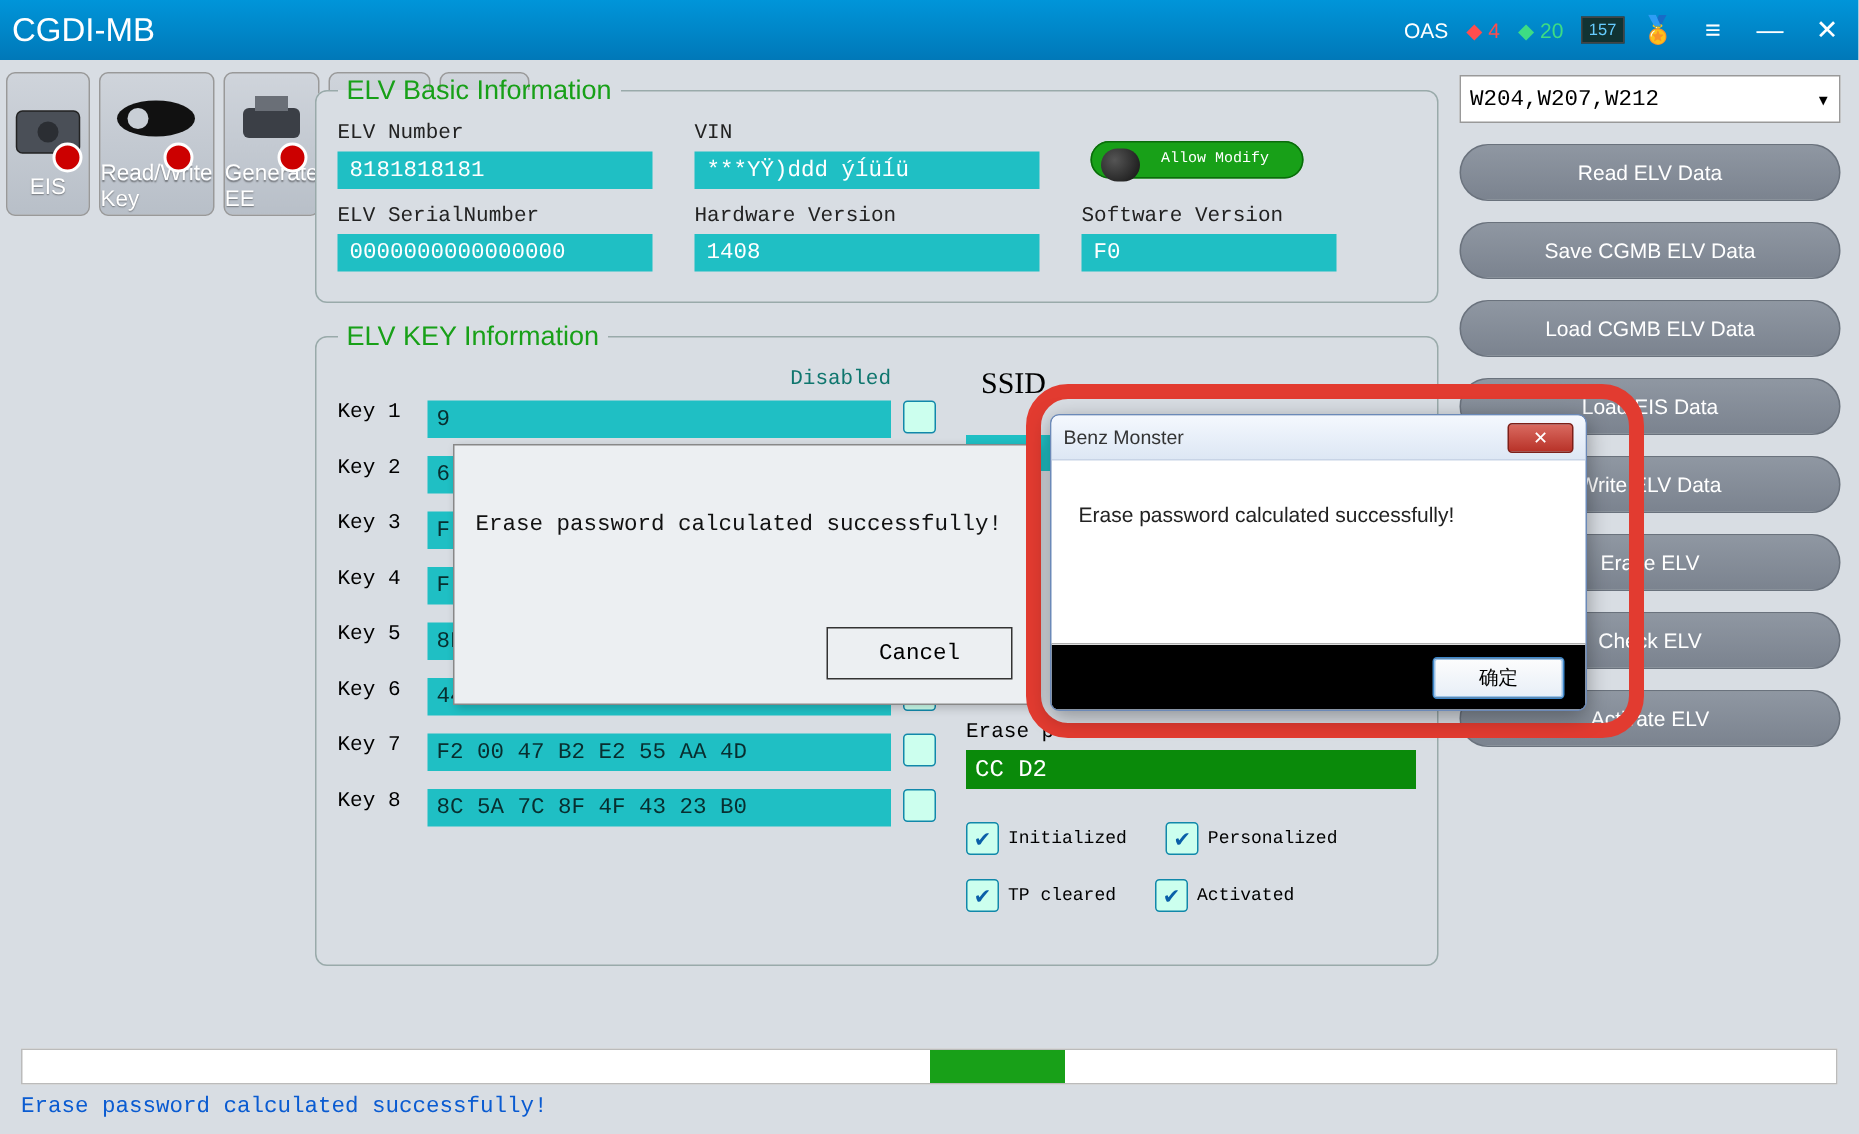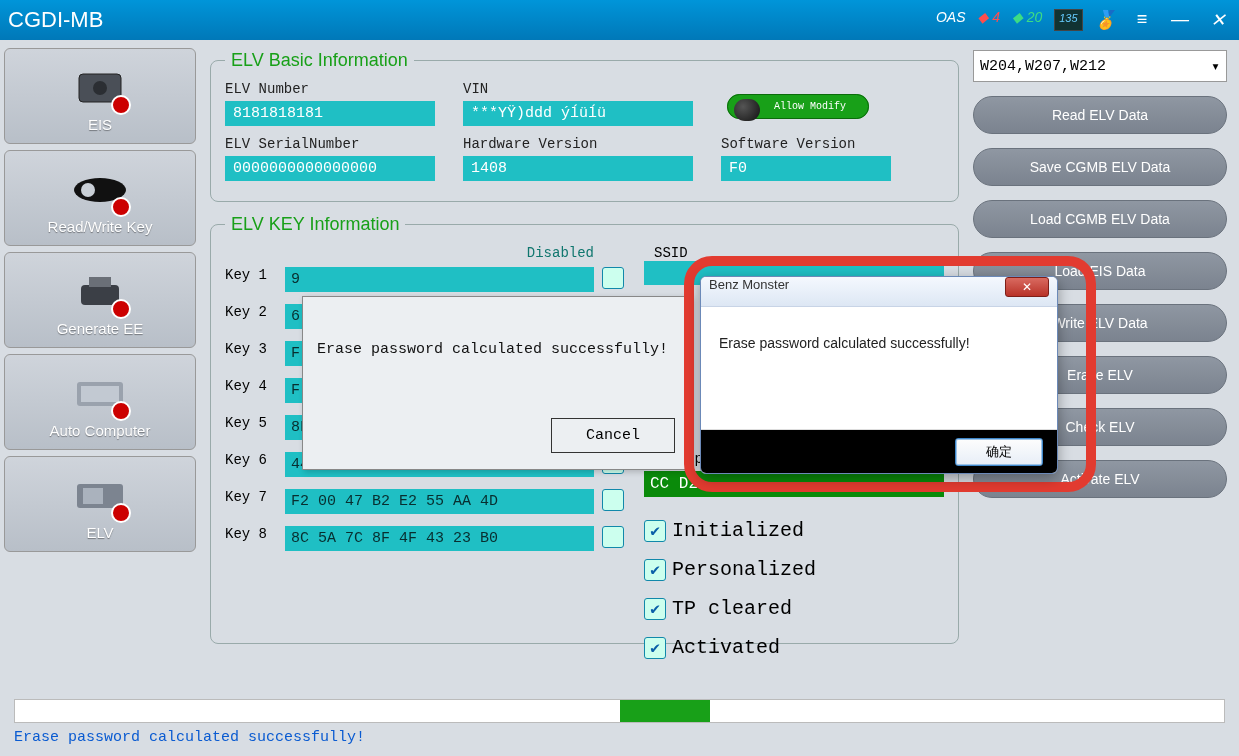--- a/index.html
+++ b/index.html
@@ -16,35 +16,35 @@
     background: linear-gradient(#0095d9, #0078b8);
     height: 40px;
     color: #fff;
     display: flex;
     align-items: center;
     padding: 0 8px;
     font-size: 22px;
   }
   .titlebar .title { flex: 0 0 auto; }
   .titlebar .spacer { flex: 1; }
-  .titlebar .status { display: flex; gap: 12px; font-size: 14px; font-style: italic; }
+  .titlebar .status { display: flex; align-items: center; gap: 12px; font-size: 14px; }
   .titlebar .winbtn { width: 26px; text-align: center; cursor: pointer; font-size: 18px; }
   .gem-red { color: #ff4d4d; }
   .gem-green { color: #3ddc84; }
   .cal-badge {
     background: #133; color: #6cf; font-size: 11px; padding: 2px 4px; border: 1px solid #444;
     display: inline-block;
   }
   .medal { color: gold; font-size: 18px; }
 
   .main { display: flex; height: 668px; }
   .sidebar {
     width: 200px;
     padding: 8px 4px;
-    display: flex; flex-direction: column; gap: 6px;
+    display: flex; flex-direction: row; gap: 6px;
   }
   .side-item {
     background: linear-gradient(#cfd4db, #b8bfc8);
     border: 1px solid #999;
     border-radius: 6px;
     height: 96px;
     display: flex; flex-direction: column; align-items: center; justify-content: center;
     color: #fff;
     font-size: 15px;
     cursor: pointer;
@@ -98,33 +98,33 @@
   .allow-btn::before {
     content: ""; position: absolute; left: 6px; top: 4px;
     width: 26px; height: 22px; border-radius: 12px;
     background: radial-gradient(circle at 35% 35%, #555, #111);
   }
 
   .key-info-body { display: flex; gap: 20px; }
   .keys-left { flex: 1; }
   .keys-right { flex: 0 0 300px; }
   .disabled-head { color: #0f766e; text-align: right; font-size: 14px; font-family: "Courier New", monospace; padding-right: 30px; margin-bottom: 6px;}
-  .ssid-head { font-size: 14px; font-family: Liberation Mono, monospace; margin-bottom: 0; padding-left: 10px;}
+  .ssid-head { font-size: 20px; font-family: Liberation Serif, serif; margin-bottom: 22px; padding-left: 10px;}
   .key-row { display: flex; gap: 8px; margin-bottom: 12px; }
   .key-lab { width: 52px; font-family: "Courier New", monospace; font-size: 14px; }
   .key-val { background: #1fbfc4; color:#082e2f; font-family:"Courier New",monospace; font-size:15px; padding:4px 6px; flex:1;}
   .chk {
     width: 22px; height: 22px; border: 1px solid #18a; border-radius: 3px;
     background: #cfe; display:inline-flex; align-items:center; justify-content:center;
     color:#0a5fa8; font-size:16px; cursor:pointer;
   }
   .chk.checked::after { content:"✔"; }
   .ssid-val { background:#1fbfc4; min-height:24px; margin-bottom:16px; padding:4px 6px; font-family:"Courier New",monospace; color:#fff;}
   .erase-val { background:#0a8a0a; color:#fff; min-height:24px; padding:4px 6px; font-family:"Courier New",monospace;}
-  .flags { display:flex; flex-wrap:wrap; gap:16px 26px; margin-top:22px; font-family:"Courier New",monospace; font-size:20px;}
+  .flags { display:flex; flex-wrap:wrap; gap:16px 26px; margin-top:22px; font-family:"Courier New",monospace; font-size:12px;}
   .flag { display:flex; align-items:center; gap:6px; }
 
   .model-select {
     width: 100%; height: 32px; font-family:"Courier New",monospace; font-size:15px;
     border:1px solid #999; background:#fff; padding:0 6px;
     display:flex; align-items:center; justify-content:space-between; cursor:pointer;
   }
   .rbtn {
     background: linear-gradient(#8f97a2,#7b838f);
     color:#fff; font-size:14px; text-align:center;
@@ -159,21 +159,21 @@
     border:10px solid #e23b30; border-radius:28px; z-index:55; pointer-events:none;
   }
   .dialog {
     position:absolute; left:700px; top:276px; width:358px; height:198px;
     background:#fff; border:1px solid #6b89b8; border-radius:6px;
     box-shadow:0 4px 14px rgba(0,0,0,.35);
     z-index:60; overflow:hidden;
   }
   .dialog .dlg-title {
     background: linear-gradient(#f4f8fe,#dde7f4);
-    height:30px; display:flex; align-items:flex-start; padding:0 8px;
+    height:30px; display:flex; align-items:center; padding:0 8px;
     font-size:13px; color:#333; border-bottom:1px solid #c8d4e6;gap:28px;
   }
   .dialog .dlg-close {
     margin-left:auto; width:44px; height:20px;
     background:linear-gradient(#d96a60,#b83228);
     border:1px solid #7d1f18; border-radius:3px;
     color:#fff; display:flex; align-items:center; justify-content:center;
     font-size:12px; cursor:pointer;
   }
   .dialog .dlg-body { padding:28px 18px 10px 18px; font-size:14px; color:#222;}
@@ -195,21 +195,21 @@
 </head>
 <body>
 
 <div class="titlebar">
   <span class="title">CGDI-MB</span>
   <span class="spacer"></span>
   <div class="status">
     <span>OAS</span>
     <span class="gem-red">◆ <span>4</span></span>
     <span class="gem-green">◆ <span>20</span></span>
-    <span class="cal-badge">135</span>
+    <span class="cal-badge">157</span>
     <span class="medal">🏅</span>
     <span class="winbtn">≡</span>
     <span class="winbtn">—</span>
     <span class="winbtn">✕</span>
   </div>
 </div>
 
 <div class="main">
 
   <div class="sidebar">

